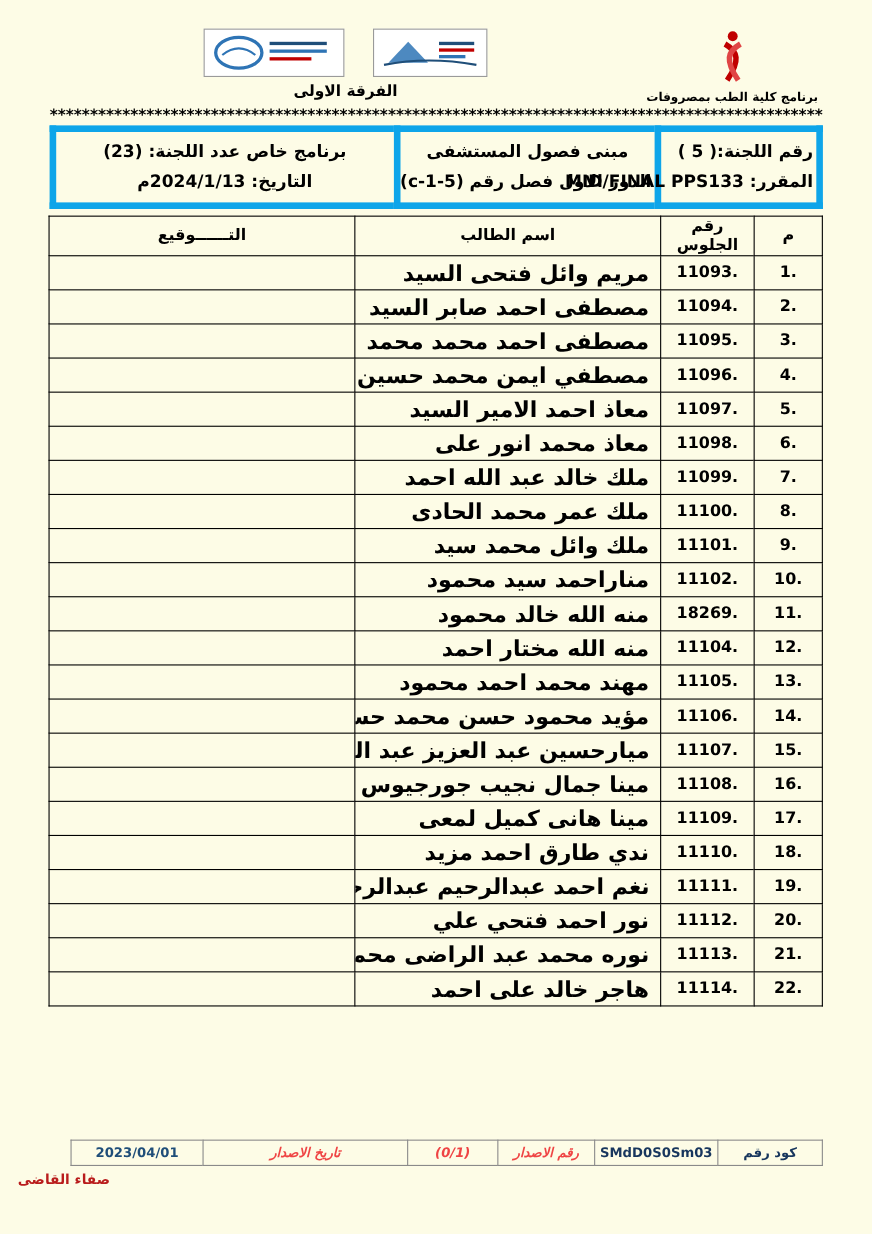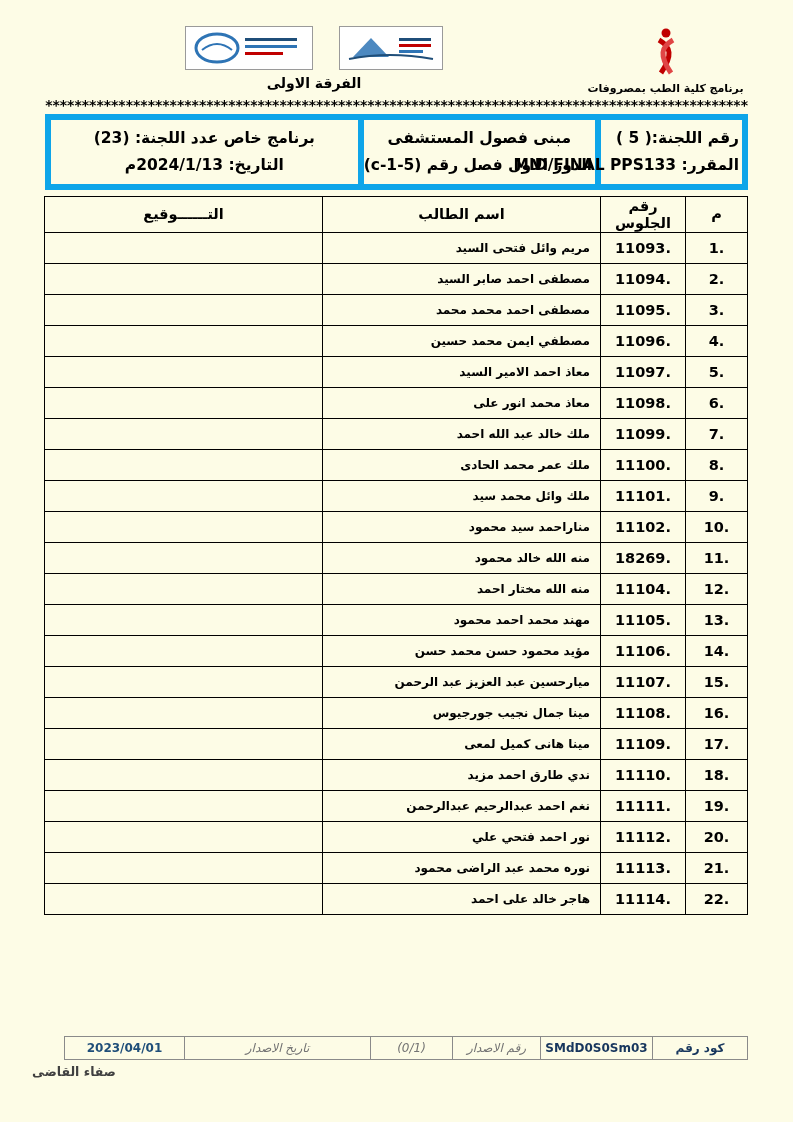--- a/index.html
+++ b/index.html
@@ -86,52 +86,52 @@
     font-weight: bold;
     font-size: 14.5px;
     height: 34px;
     text-align: center;
     line-height: 1.15;
     padding: 1px;
   }
   .main-table td { height: 31px; font-weight: bold; }
   td.no   { text-align: center; direction: ltr; font-size: 14.5px; }
   td.seat { text-align: center; direction: ltr; font-size: 14.5px; }
-  td.name { text-align: right; padding-right: 10px; font-size: 12px; white-space: nowrap; overflow: hidden; }
+  td.name { text-align: right; padding-right: 10px; font-size: 20px; white-space: nowrap; overflow: hidden; }
   td.sig  { }
   
   .footer-table {
     position: absolute;
     top: 1036px;
     right: 45px;
     width: 683px;
     border-collapse: collapse;
     table-layout: fixed;
   }
   .footer-table td {
     border: 1px solid #8a8a8a;
     height: 23px;
     text-align: center;
     font-size: 12px;
     padding: 1px 3px;
     white-space: nowrap;
     overflow: hidden;
   }
   .f-navy   { font-weight: bold; color: #17365d; }
-  .f-blue-i { font-style: italic; color: #737373; font-weight: normal; }
+  .f-blue-i { font-style: italic; color: #ef4444; font-weight: bold; }
   .f-blue   { color: #1f4e79; font-weight: bold; direction: ltr; }
   .w1 { width: 95px; } .w2 { width: 112px; } .w3 { width: 88px; }
   .w4 { width: 82px; } .w5 { width: 186px; } .w6 { width: 120px; }
   .signatory {
     position: absolute;
     top: 1064px;
-    left: 32px;
+    left: 16px;
     font-size: 12.5px;
     font-weight: bold;
-    color: #404040;
+    color: #b91c1c;
   }
 </style>
 </head>
 <body>
 
 <div class="page">
 
   <div class="header">
 
 

